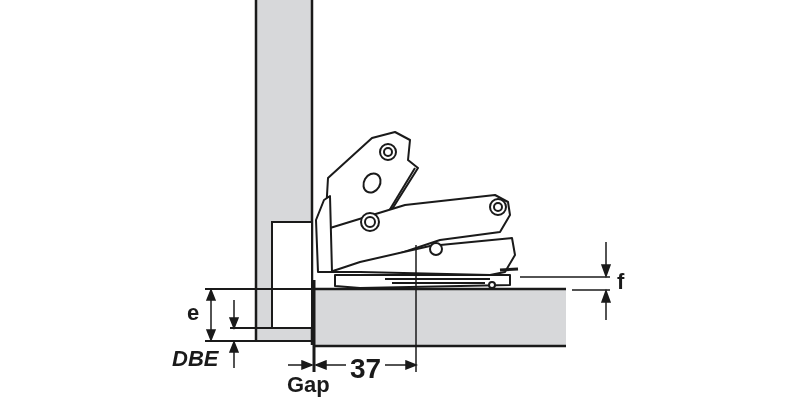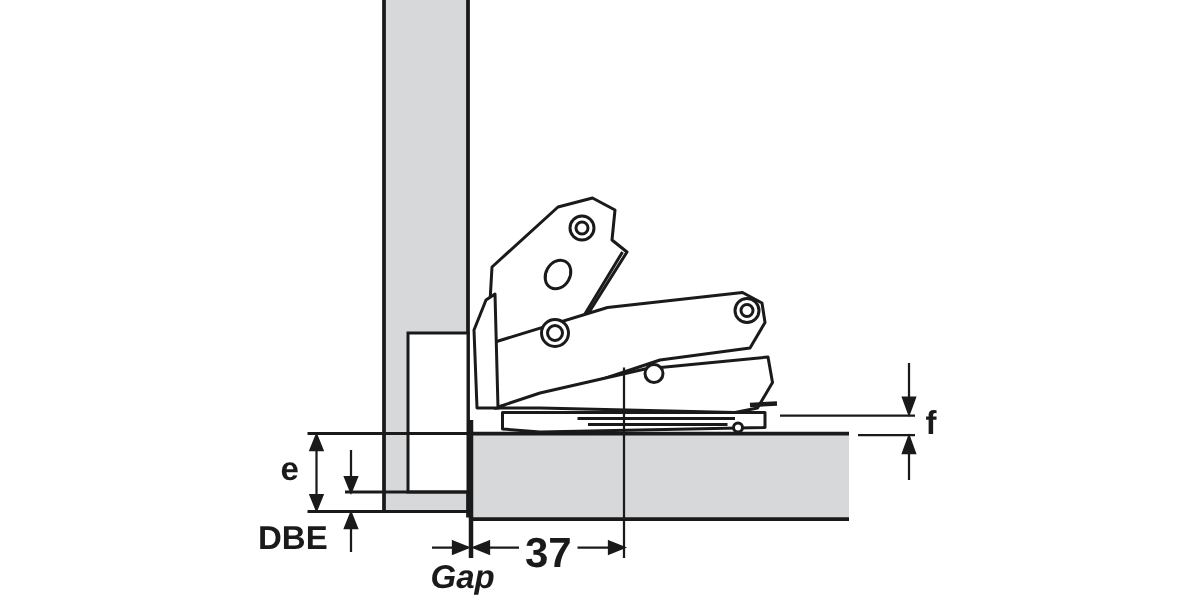--- a/index.html
+++ b/index.html
@@ -84,16 +84,16 @@
     <polygon points="406,361 416,365 406,369"></polygon>
 
     <line x1="606" y1="242" x2="606" y2="275"></line>
     <polygon points="602,265 606,276 610,265"></polygon>
     <line x1="606" y1="292" x2="606" y2="320"></line>
     <polygon points="602,302 606,291 610,302"></polygon>
   </g>
 </svg>
 
 <div class="lbl" style="left:187px;top:302px;font-size:22px;">e</div>
-<div class="lbl" style="left:172px;top:348px;font-size:22px;">DBE</div>
-<div class="lbl" style="left:287px;top:374px;font-size:22px;font-style:italic;">Gap</div>
+<div class="lbl" style="left:172px;top:348px;font-size:22px;font-style:italic;">DBE</div>
+<div class="lbl" style="left:287px;top:374px;font-size:22px;">Gap</div>
 <div class="lbl" style="left:350px;top:355px;font-size:28px;">37</div>
 <div class="lbl" style="left:617px;top:271px;font-size:22px;">f</div>
 
 </body></html>

